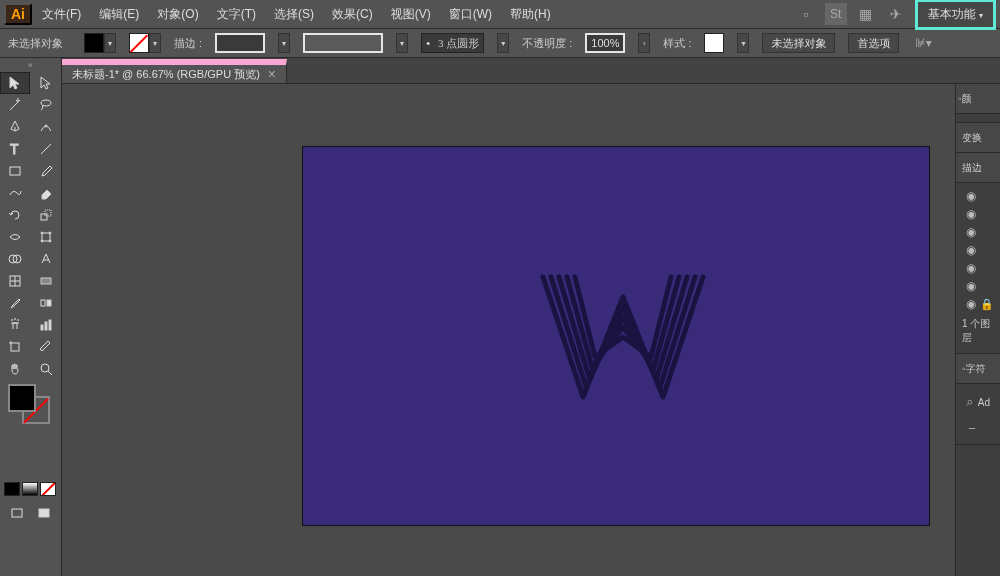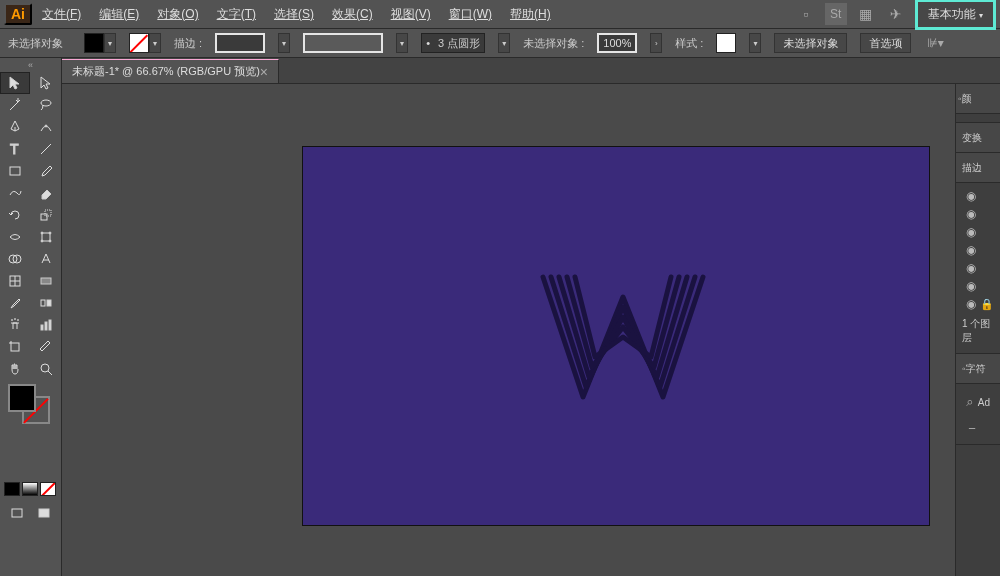--- a/index.html
+++ b/index.html
@@ -1,20 +1,20 @@
 <!DOCTYPE html>
 <html><head>
 <meta charset="utf-8">
 <style>
 * { margin: 0; padding: 0; box-sizing: border-box; font-family: "Microsoft YaHei", sans-serif; }
 body { width: 1000px; height: 576px; background: #535353; overflow: hidden; position: relative; }
 
 .menubar { height: 28px; background: #535353; display: flex; align-items: center; padding: 0 4px; gap: 2px; }
 .ai-logo { width: 28px; height: 22px; background: #3a2617; border-radius: 2px; display: flex; align-items: center; justify-content: center; color: #ff9a00; font-weight: bold; font-size: 14px; }
-.menu-item { color: #ddd; font-size: 12px; padding: 4px 8px; cursor: pointer; text-decoration: underline; }
+.menu-item { color: #ddd; font-size: 12px; padding: 4px 8px; cursor: pointer; }
 .menu-right { margin-left: auto; display: flex; align-items: center; gap: 8px; }
 .menu-icon { width: 22px; height: 22px; display: flex; align-items: center; justify-content: center; color: #aaa; font-size: 14px; }
 .workspace-btn { color: #ddd; font-size: 12px; padding: 4px 10px; background: #474747; border: 3px solid #5eead4; cursor: pointer; }
 
 .controlbar { height: 30px; background: #535353; border-top: 1px solid #2a2a2a; border-bottom: 1px solid #2a2a2a; display: flex; align-items: center; padding: 0 8px; gap: 13px; }
 .ctrl-label { color: #ccc; font-size: 11px; }
 .swatch { width: 20px; height: 20px; border: 1px solid #222; }
 .swatch-black { background: #000; }
 .swatch-nostroke { background: #fff; position: relative; overflow: hidden; }
 .swatch-nostroke::after { content: ""; position: absolute; width: 140%; height: 2px; background: red; top: 50%; left: -20%; transform: rotate(-45deg); }
@@ -31,21 +31,21 @@
 .tool svg { width: 16px; height: 16px; fill: #ccc; stroke: #ccc; }
 
 .color-swatches { padding: 4px; position: relative; height: 50px; }
 .fill-sw { position: absolute; top: 4px; left: 8px; width: 28px; height: 28px; background: #000; border: 2px solid #888; z-index: 2; }
 .stroke-sw { position: absolute; top: 16px; left: 22px; width: 28px; height: 28px; background: #535353; border: 2px solid #888; z-index: 1; }
 .stroke-sw::after { content: ""; position: absolute; width: 140%; height: 2px; background: red; top: 50%; left: -20%; transform: rotate(-45deg); }
 .mini-swatches { margin-top: 52px; display: flex; gap: 2px; padding: 0 4px; }
 .mini-sw { width: 16px; height: 14px; border: 1px solid #222; }
 
 .doctab-bar { position: absolute; top: 58px; left: 62px; right: 0; height: 26px; background: #434343; border-bottom: 1px solid #2a2a2a; display: flex; align-items: flex-end; }
-.doctab { height: 24px; background: #535353; padding: 0 10px; display: flex; align-items: center; gap: 0; font-size: 11px; color: #ddd; border-top: 1px solid #f9a8d4; border-right: 1px solid #2a2a2a; justify-content: center; }
+.doctab { height: 24px; background: #535353; padding: 0 10px; display: flex; align-items: center; gap: 8px; font-size: 11px; color: #ddd; border-top: 6px solid #f9a8d4; border-right: 1px solid #2a2a2a; justify-content: center; }
 .doctab-close { color: #aaa; font-size: 14px; cursor: pointer; }
 
 .canvas-area { position: absolute; top: 84px; left: 62px; right: 45px; bottom: 0; background: #4a4a4a; overflow: hidden; }
 .artboard { position: absolute; left: 240px; top: 62px; width: 628px; height: 380px; background: #3a2a7a; border: 1px solid #111; }
 
 .right-panels { position: absolute; top: 84px; right: 0; width: 45px; bottom: 0; background: #3e3e3e; border-left: 1px solid #2a2a2a; }
 .panel-tab { height: 30px; display: flex; align-items: center; padding: 0 6px; color: #ccc; font-size: 10px; border-bottom: 1px solid #2a2a2a; cursor: pointer; background: #474747; }
 .panel-section { padding: 4px 6px; border-bottom: 1px solid #2a2a2a; }
 .panel-txt { color: #ccc; font-size: 10px; padding: 4px 0; }
 .panel-icon { width: 20px; height: 20px; display: flex; align-items: center; justify-content: center; color: #aaa; margin: 2px 0; font-size: 13px; }
@@ -86,24 +86,24 @@
     <div class="swatch swatch-nostroke"></div>
     <div class="dropdown-arrow">▾</div>
   </div>
   <span class="ctrl-label">描边 :</span>
   <input class="ctrl-input" style="width: 50px;">
   <div class="dropdown-arrow">▾</div>
   <div class="ctrl-input" style="width:80px;background:#5a5a5a;"></div>
   <div class="dropdown-arrow">▾</div>
   <div style="display:flex;align-items:center;background:#3a3a3a;border:1px solid #222;height:20px;">
     <span style="color:#ddd;font-size:11px;padding:0 4px;">•</span>
-    <span class="ctrl-label" style="padding:0 4px;">3 点圆形</span>
+    <span class="ctrl-label" style="padding:0 4px;font-family:Liberation Serif, serif;">3 点圆形</span>
   </div>
   <div class="dropdown-arrow">▾</div>
-  <span class="ctrl-label">未选择对象 :</span>
+  <span class="ctrl-label">不透明度 :</span>
   <input class="ctrl-input" style="width: 40px;" value="100%">
   <div class="dropdown-arrow">›</div>
   <span class="ctrl-label">样式 :</span>
   <div class="swatch-white"></div>
   <div class="dropdown-arrow">▾</div>
   <button class="ctrl-btn">未选择对象</button>
   <button class="ctrl-btn">首选项</button>
   <div class="menu-icon" style="font-size:12px;">⊯▾</div>
 </div>
 

